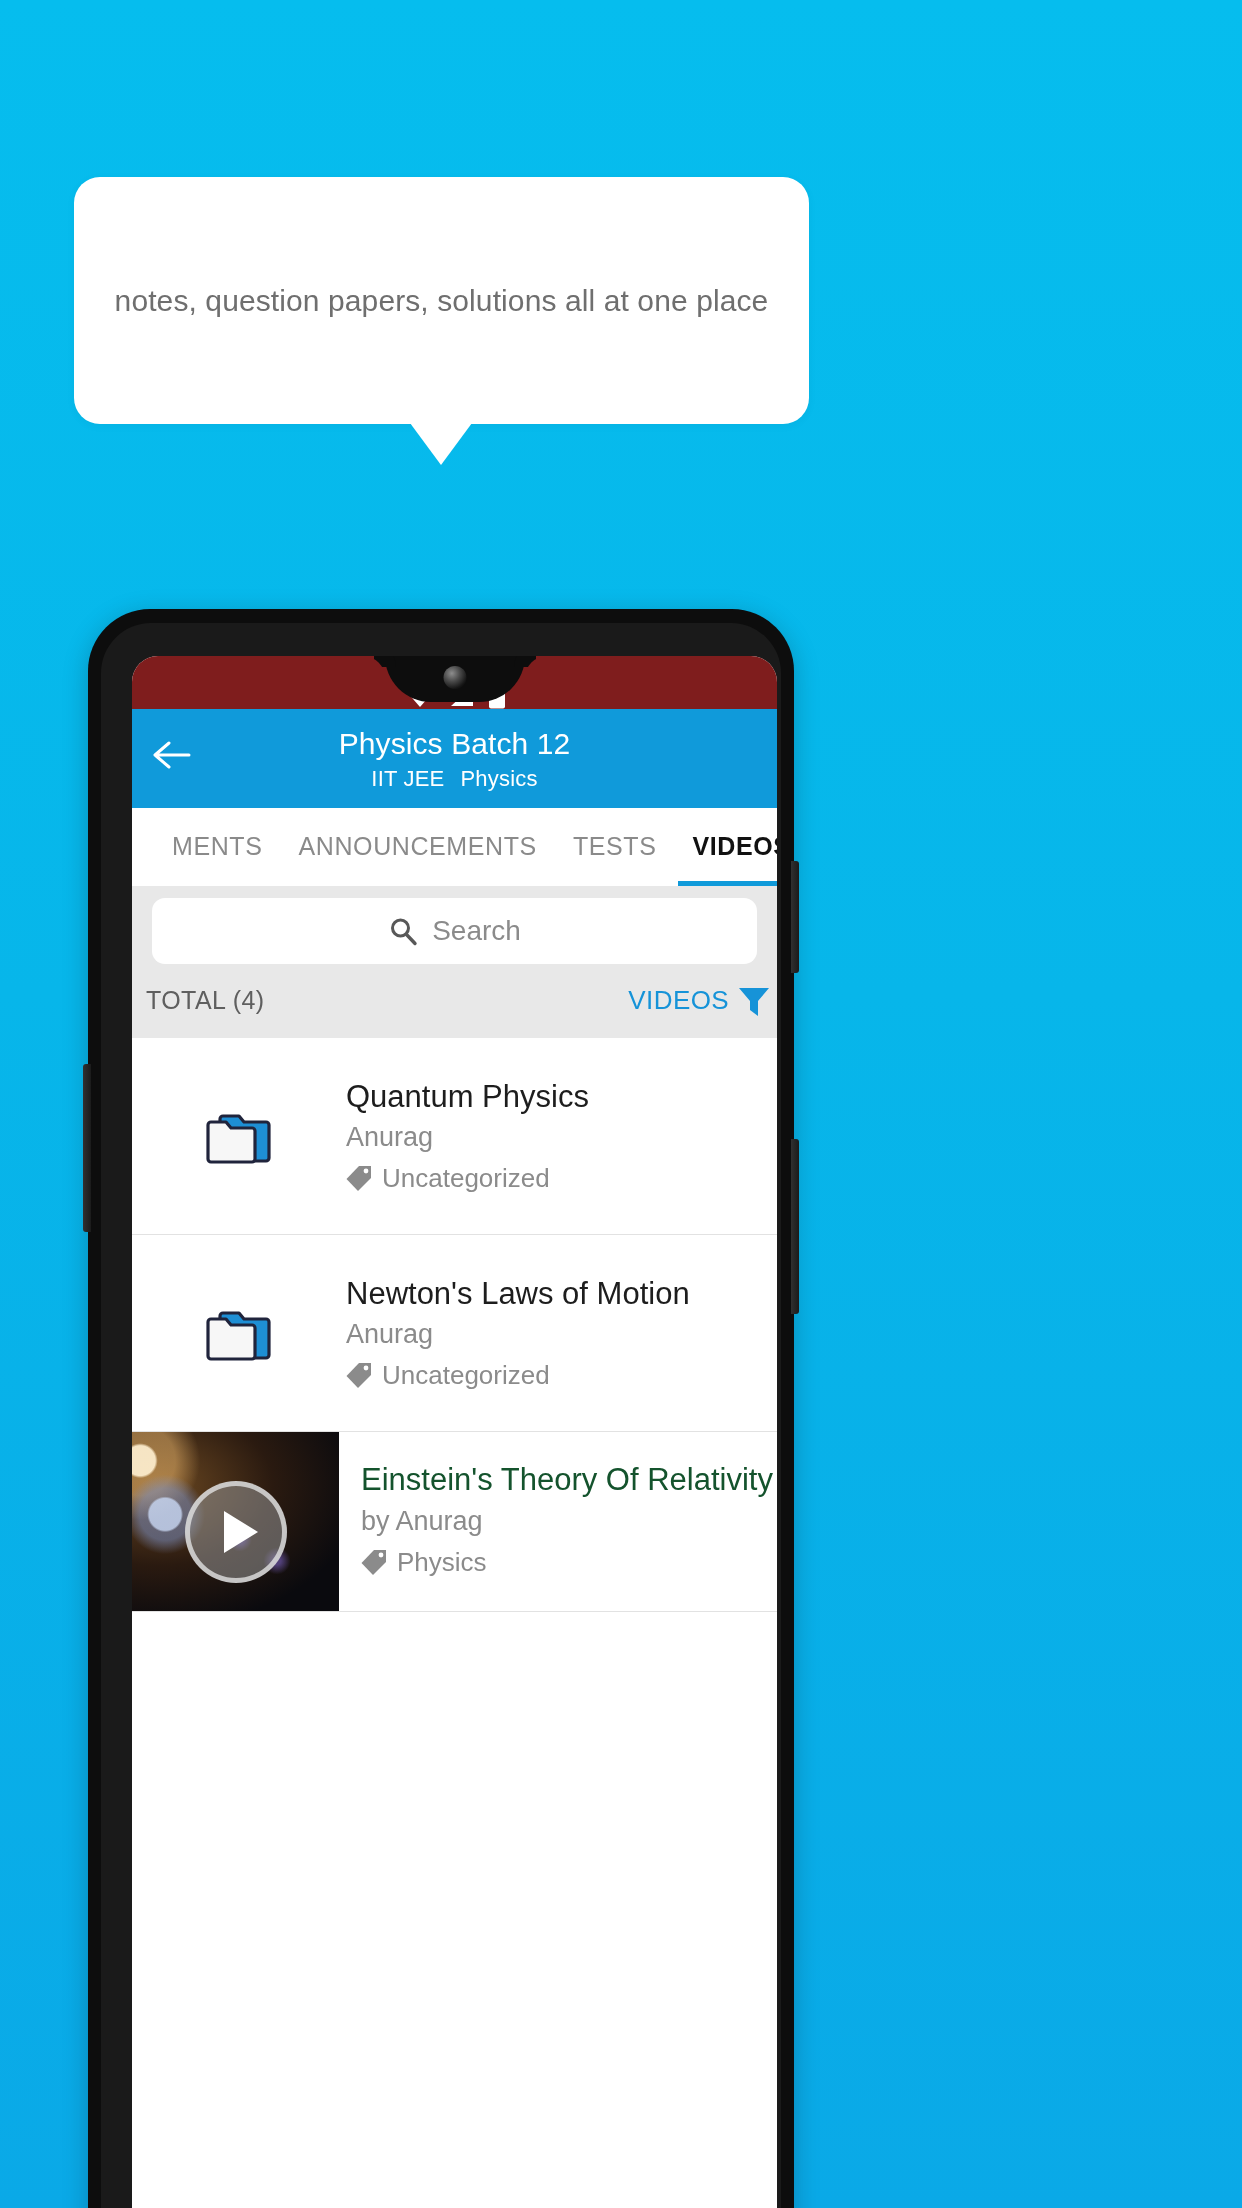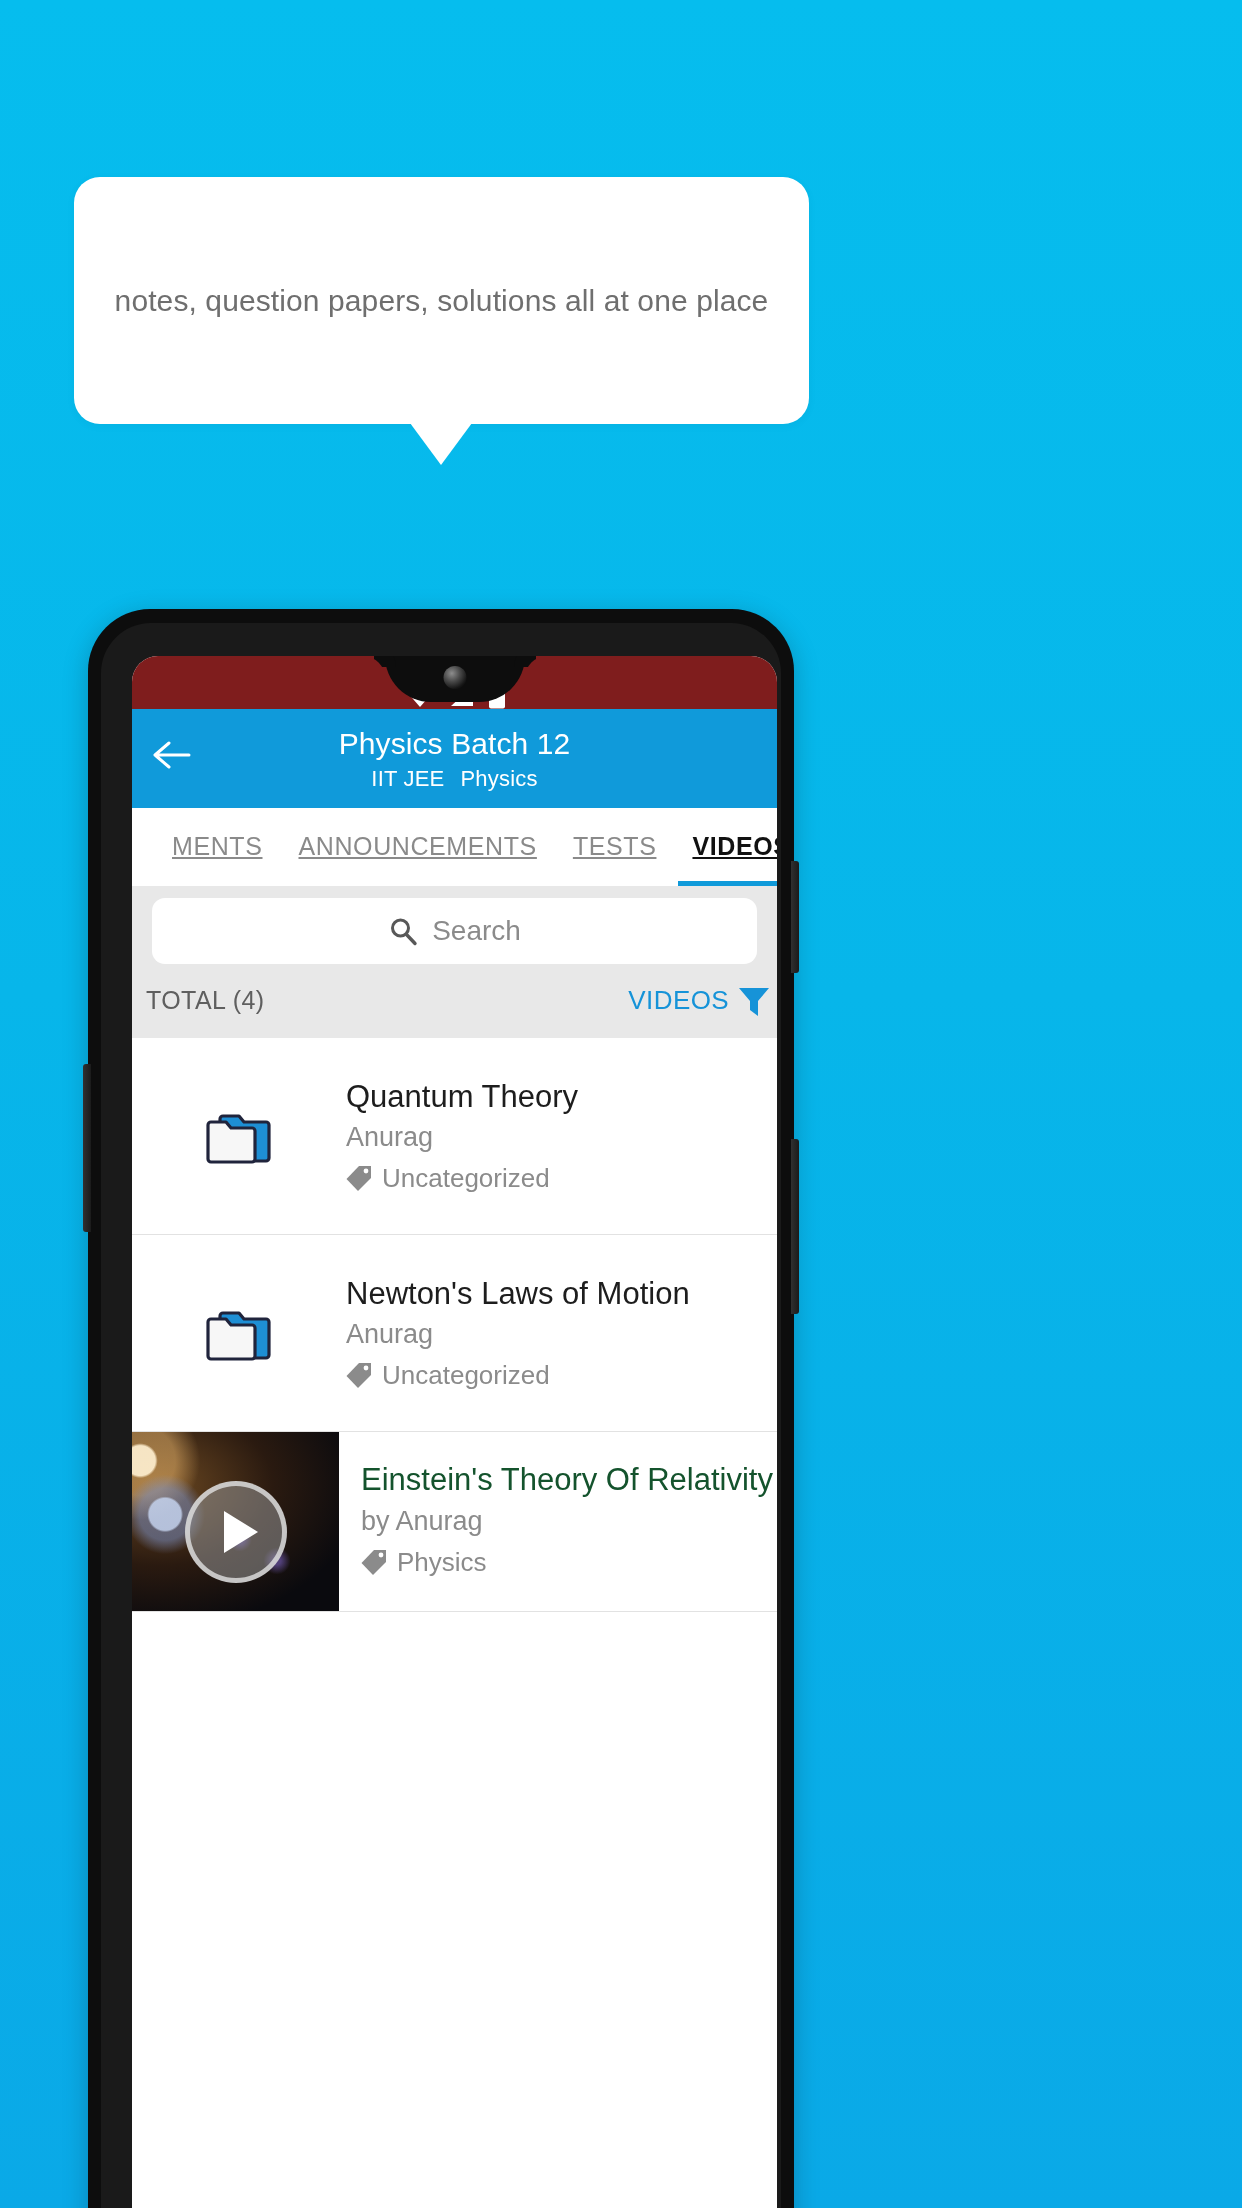--- a/index.html
+++ b/index.html
@@ -216,21 +216,20 @@
     height: 78px;
     display: flex;
     align-items: center;
     padding: 0 18px;
     color: #8a8a8a;
     font-size: 25px;
     font-weight: 400;
     letter-spacing: 0.6px;
     white-space: nowrap;
     box-sizing: border-box;
-    text-decoration: underline;
   }
   .tab.active {
     color: #111111;
     font-weight: 700;
   }
   .tab.active::after {
     content: "";
     position: absolute;
     left: 4px; right: 4px; bottom: 0;
     height: 5px;
@@ -472,21 +471,21 @@
         <div id="list">
 
           <div class="row row-folder">
             <div class="row-icon">
               <svg width="72" height="72" viewBox="0 0 72 72">
                 <path d="M20 16 h16 l5 6 h22 a3 3 0 0 1 3 3 v33 a3 3 0 0 1 -3 3 h-43 a3 3 0 0 1 -3 -3 v-39 a3 3 0 0 1 3 -3 z" fill="#1e8fd5" stroke="#20243c" stroke-width="3.2" stroke-linejoin="round"></path>
                 <path d="M8 22 h15 l5 6 h21 a3 3 0 0 1 3 3 v28 a3 3 0 0 1 -3 3 h-41 a3 3 0 0 1 -3 -3 v-34 a3 3 0 0 1 3 -3 z" fill="#f7f7f7" stroke="#20243c" stroke-width="3.2" stroke-linejoin="round"></path>
               </svg>
             </div>
             <div class="row-body">
-              <div class="row-title">Quantum Theory</div>
+              <div class="row-title">Quantum Physics</div>
               <div class="row-author">Anurag</div>
               <div class="row-tagline">
                 <span>
                   <svg width="26" height="26" viewBox="0 0 26 26">
                     <path d="M13 1 L25 1 L25 13 L12 26 L0.5 14 Z" fill="#8b8b8b"></path>
                     <circle cx="20" cy="6" r="2.4" fill="#ffffff"></circle>
                   </svg>
                 </span>
                 <span class="row-tag">Uncategorized</span>
               </div>

